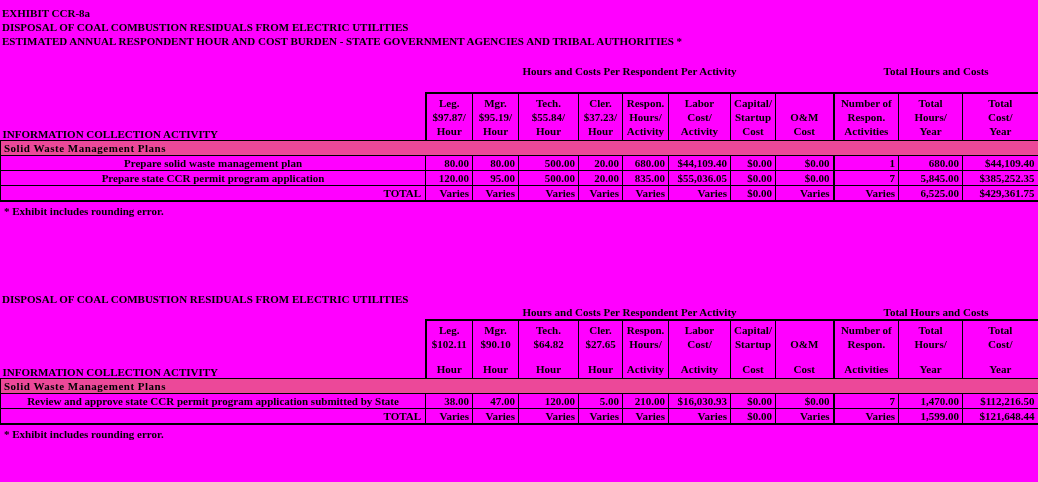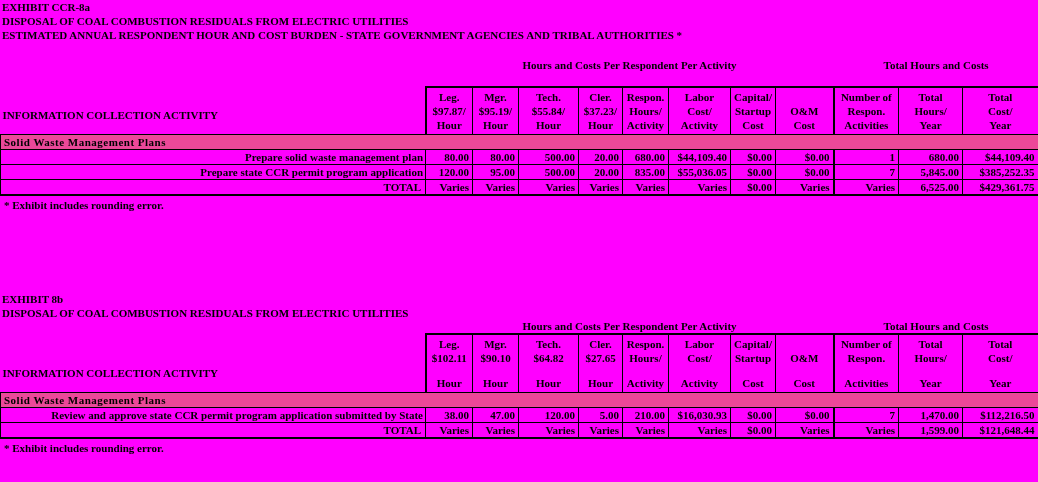--- a/index.html
+++ b/index.html
@@ -5,53 +5,53 @@
   * { box-sizing: border-box; margin: 0; padding: 0; }
   html, body { width: 1038px; height: 482px; overflow: hidden; }
   body {
     background: #FF00FF;
     font-family: "Liberation Serif", "DejaVu Serif", serif;
     font-weight: bold;
     color: #000;
     font-size: 11px;
   }
   .exhibit { position: absolute; left: 0; width: 1038px; }
-  #ex1 { top: 0; }
+  #ex1 { top: 6px; }
   #ex2 { top: 292px; }
   .titles { padding-left: 2px; }
   .title-line { line-height: 14px; height: 14px; white-space: nowrap; }
   table.exhibit-table { border-collapse: collapse; table-layout: fixed; width: 1038px; }
   #ex1 table.exhibit-table { margin-top: 17px; }
   #ex2 table.exhibit-table { margin-top: 0; }
   td, th { font-weight: bold; font-size: 11px; white-space: nowrap; }
   
   .group-row td { border: none; text-align: center; line-height: 13px; height: 13px; }
   .spacer-row td { border: none; height: 15px; }
   
   .col-header-row .info-hdr {
     border: none; vertical-align: bottom; text-align: left;
-    padding: 0 0 13px 2px;
+    padding: 0 0 0 2px;
   }
   th.hdr {
     border: 1px solid #000; border-top: 2px solid #000;
     vertical-align: top; text-align: center; padding: 2px 1px 2px 1px; margin-top: 9px;
   }
   th.hdr.first { border-left: 2px solid #000; }
   th.hdr.last { border-right: 2px solid #000; }
   th.hdr.sep, td.val.sep { border-left: 2px solid #000; }
   .hl { line-height: 14px; height: 14px; text-align: center; }
   #ex2 .hl2 { margin-top: 11px; }
   
   .section-row td {
     background: #ec4899; border: 1px solid #000;
     padding: 1px 0 1px 3px; text-align: left; height: 15px; letter-spacing: 0.5px;
   }
   
   td.lbl {
-    border: 1px solid #000; text-align: right; padding: 1px 2px 1px 2px; height: 14px;
+    border: 1px solid #000; text-align: center; padding: 1px 2px 1px 2px; height: 14px;
   }
   td.val { border: 1px solid #000; text-align: right; padding: 1px 3px 1px 1px; height: 14px; }
   td.val.last { border-right: 2px solid #000; }
   tr.totalrow td { border-bottom: 2px solid #000; }
   td.tright { text-align: right; padding-right: 4px; }
   .footnote { padding: 3px 0 0 4px; line-height: 13px; }
 </style>
 </head>
 <body>
 
@@ -190,21 +190,20 @@
           <td class="val">6,525.00</td>
           <td class="val last">$429,361.75</td>
         </tr>
       </tbody>
   </table>
   <div class="footnote">* Exhibit includes rounding error.</div>
 </div>
 
 <div class="exhibit" id="ex2">
   <div class="titles">
-    <div class="title-line">EXHIBIT 8b</div>
     <div class="title-line">DISPOSAL OF COAL COMBUSTION RESIDUALS FROM ELECTRIC UTILITIES</div>
   </div>
   <table class="exhibit-table">
     <colgroup>
       <col style="width:425px">
         <col style="width:47px">
         <col style="width:46px">
         <col style="width:60px">
       <col style="width:44px">
         <col style="width:46px">

